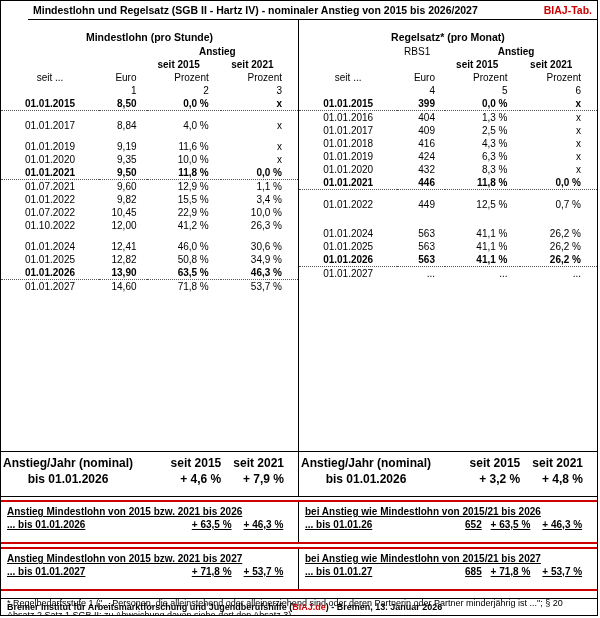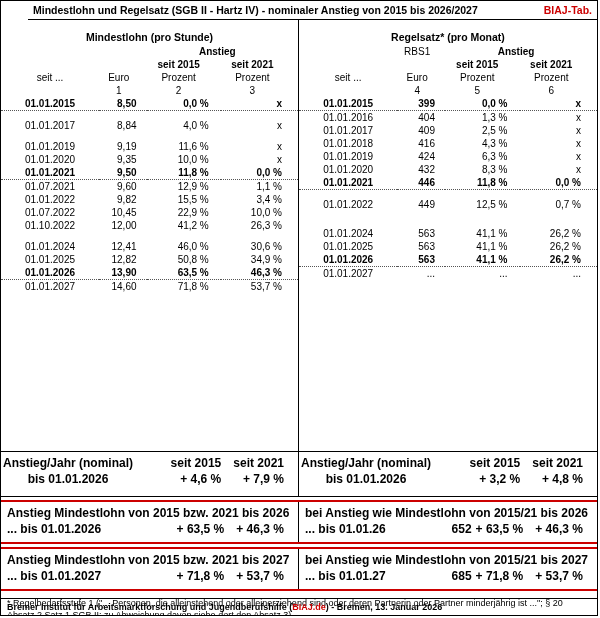--- a/index.html
+++ b/index.html
@@ -57,22 +57,22 @@
     white-space:nowrap;
   }
   .c-label{width:33%;text-align:center;}
   .c-euro{width:16%;text-align:right;padding-right:10px !important;}
   .c-p1{width:25%;text-align:right;padding-right:12px !important;}
   .c-p2{width:26%;text-align:right;padding-right:16px !important;}
   .hdr-anstieg{
     text-align:center;font-weight:bold;
   }
   .hdr-sub{font-weight:bold;text-align:center;}
-  .hdr-num{text-align:center;}
-  .hdr-euro{text-align:center;}
+  .hdr-num{}
+  .hdr-euro{}
   tr.bold td{font-weight:bold;}
   tr.dotted-bot td{border-bottom:1px dotted #555;}
   .spacer td{height:6px;}
   
   .sumblock{
     display:flex;
     border-top:1px solid #000;
     border-bottom:1px solid #000;
     height:44px;
   }
@@ -97,21 +97,21 @@
     border-bottom:2px solid #cc0000;
     height:40px;
     margin-top:3px;
   }
   .redhalf{
     width:50%;
     box-sizing:border-box;
     padding:3px 0 0 0;
   }
   .redhalf.left{border-right:1px solid #000;}
-  .redrow table{width:100%;border-collapse:collapse;font-size:12px;}
+  .redrow table{width:100%;border-collapse:collapse;font-size:10px;text-decoration:underline;}
   .redrow td{padding:1px 2px;white-space:nowrap;font-weight:bold;}
   .r-l{width:40%;text-align:left;padding-left:6px !important;}
   .r-m{width:22%;text-align:right;}
   .r-a{width:19%;text-align:right;padding-right:10px !important;}
   .r-b{width:19%;text-align:left;padding-right:14px !important;}
   
   .footnote{
     font-size:9px;
     padding:6px 6px 0 6px;
     line-height:1.35;

